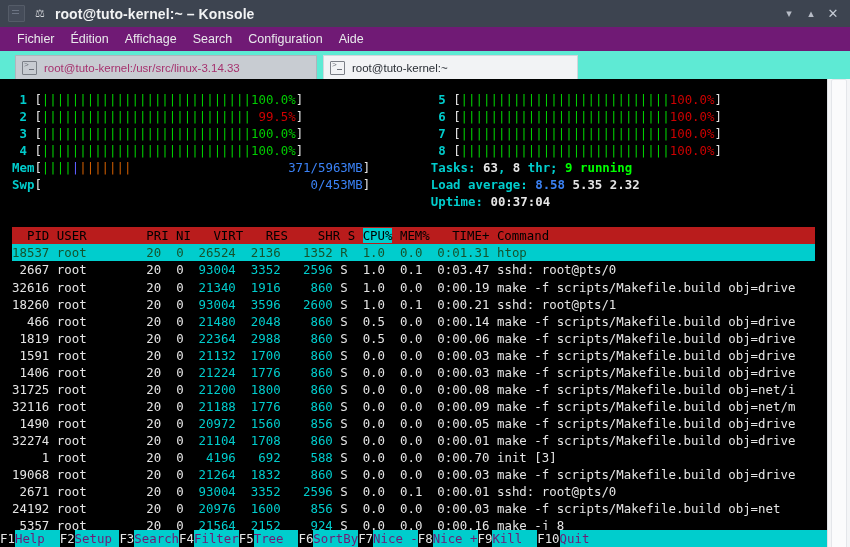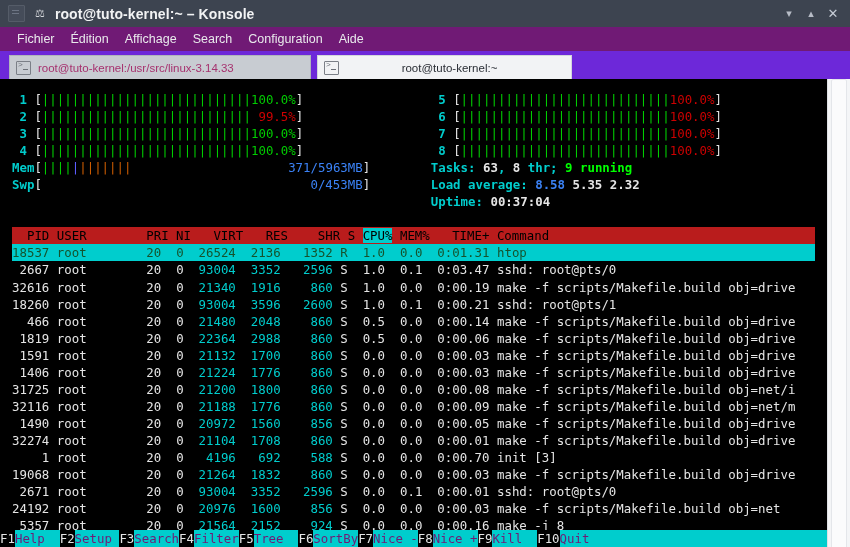--- a/index.html
+++ b/index.html
@@ -80,24 +80,24 @@
     font-size: 12.5px;
     color: #e9eaec;
     padding: 2px 8px;
     white-space: nowrap;
   }
 
   
   .tabbar {
     height: 28px;
     min-height: 28px;
-    background: #6d28d9;
+    background: #5eead4;
     display: flex;
     align-items: flex-end;
-    padding-left: 9px;
+    padding-left: 15px;
     box-sizing: border-box;
   }
   .tab {
     height: 24px;
     display: flex;
     align-items: center;
     box-sizing: border-box;
     font-size: 11.5px;
     white-space: nowrap;
   }
@@ -136,21 +136,20 @@
     font-size:8px;
     color:#6d7179;
   }
   .tab-icon::after{
     content:"";
     position:absolute; left:6px; top:7px;
     width:5px; height:1px; background:#6d7179;
   }
   .tab.active .tab-label {
     flex: 1 1 auto;
-    text-align: center;
     padding-right: 18px;
   }
 
   
   .term-wrap {
     flex: 1 1 auto;
     display: flex;
     background: #f2f3f5;
     overflow: hidden;
     position: relative;

